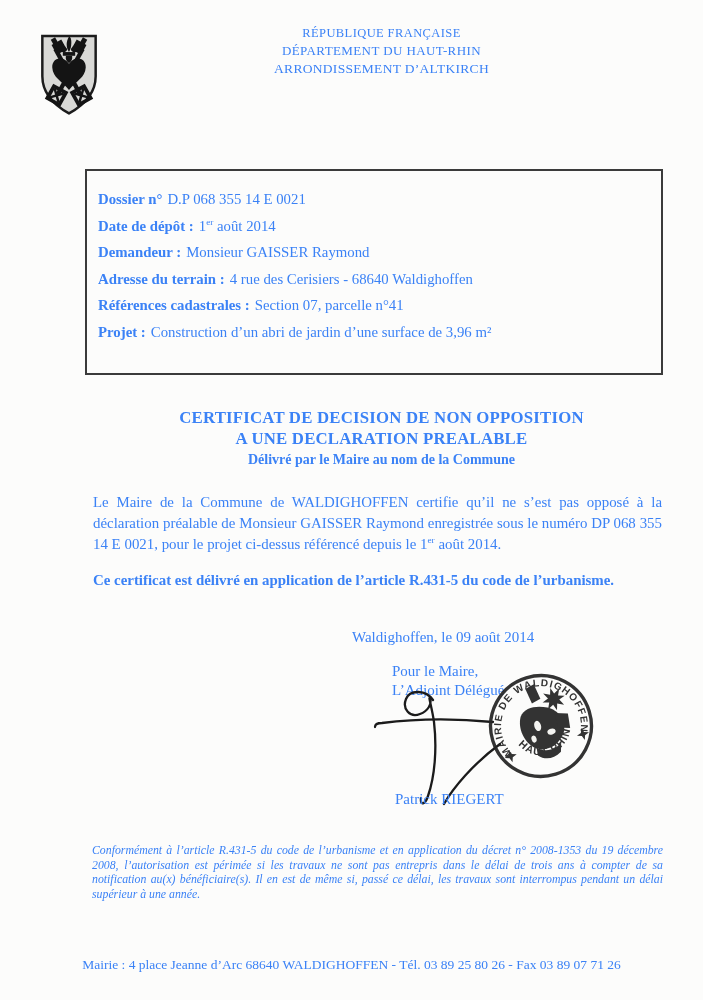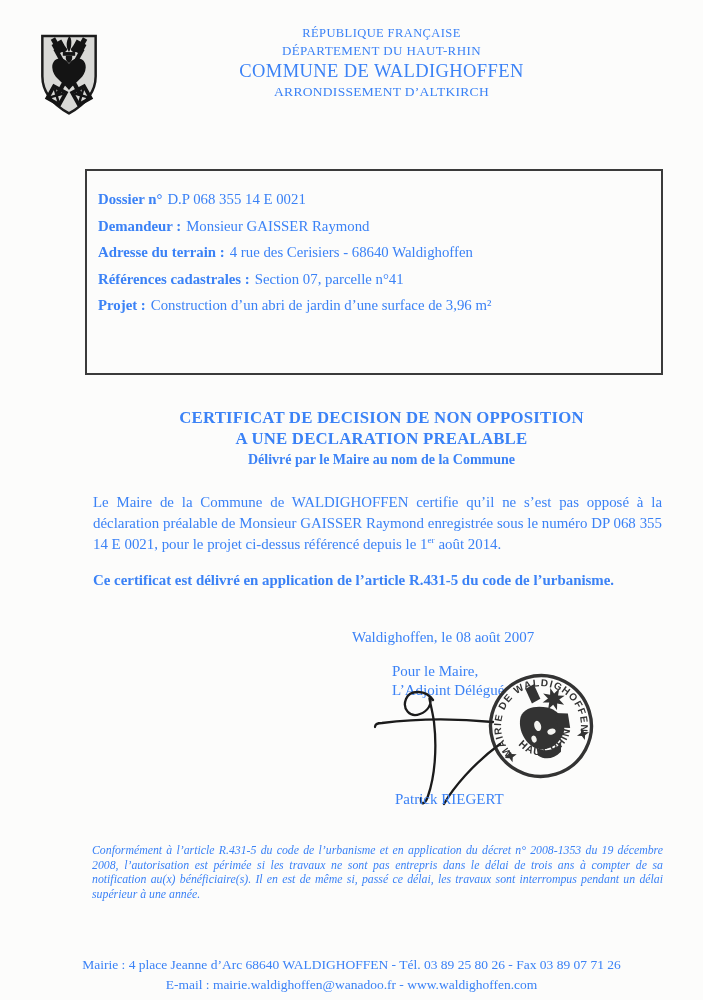--- a/index.html
+++ b/index.html
@@ -92,27 +92,29 @@
       <path d="M39,18 C31,20 30,30 39,33 C44,34 47,31 47,28 C44,24 42,21 39,18 Z"></path>
       <path d="M61,18 C69,20 70,30 61,33 C56,34 53,31 53,28 C56,24 58,21 61,18 Z"></path>
       <rect x="40" y="33" width="20" height="6"></rect>
       <path d="M45,39 C44,45 46,48 50,51 C54,48 56,45 55,39 Z"></path>
     </g>
   </svg>
 
   <div class="letterhead">
     <div class="lh1">RÉPUBLIQUE FRANÇAISE</div>
     <div class="lh2">DÉPARTEMENT DU HAUT-RHIN</div>
-    <div class="lh3">COMMUNE DE WALDIGHOFFEN</div>
     <div class="lh4">ARRONDISSEMENT D’ALTKIRCH</div>
   </div>
 
   <div class="dossier-box">
     <div class="box-row">
       <span class="lbl">Dossier n°</span><span>D.P 068 355 14 E 0021</span>
+    </div>
+    <div class="box-row">
+      <span class="lbl">Date de dépôt :</span><span>1</span><sup>er</sup><span> août 2014</span>
     </div>
     <div class="box-row">
       <span class="lbl">Demandeur :</span><span>Monsieur GAISSER Raymond</span>
     </div>
     <div class="box-row">
       <span class="lbl">Adresse du terrain :</span><span>4 rue des Cerisiers - 68640 Waldighoffen</span>
     </div>
     <div class="box-row">
       <span class="lbl">Références cadastrales :</span><span>Section 07, parcelle n°41</span>
     </div>
@@ -125,21 +127,21 @@
     <div class="title-line">CERTIFICAT DE DECISION DE NON OPPOSITION</div>
     <div class="title-line">A UNE DECLARATION PREALABLE</div>
     <div class="subtitle">Délivré par le Maire au nom de la Commune</div>
   </div>
 
   <div class="body-text">
     <p class="p1"><span>Le Maire de la Commune de WALDIGHOFFEN certifie qu’il ne s’est pas opposé à la déclaration préalable de Monsieur GAISSER Raymond enregistrée sous le numéro DP 068 355 14 E 0021, pour le projet ci-dessus référencé depuis le 1</span><sup>er</sup><span> août 2014.</span></p>
     <p class="p2">Ce certificat est délivré en application de l’article R.431-5 du code de l’urbanisme.</p>
   </div>
 
-  <div class="dateline">Waldighoffen, le 08 août 2007</div>
+  <div class="dateline">Waldighoffen, le 09 août 2014</div>
 
   <div class="closing">
     <div>Pour le Maire,</div>
     <div>L’Adjoint Délégué</div>
   </div>
 
   <svg class="signature-svg" width="165" height="145" viewBox="0 0 165 145" aria-hidden="true">
     <g fill="none" stroke="#1b1b1b" stroke-width="2.3" stroke-linecap="round">
       <path d="M17,49 C17,46 20,45 24,45 C55,41 95,40 135,44"></path>
       <path d="M75,22 C68,12 52,11 48,21 C44,31 52,40 62,36 C70,33 74,26 72,21 C70,17 74,30 76,44 C79,70 77,98 70,118 C67,127 62,128 63,120"></path>
@@ -174,16 +176,15 @@
         <ellipse cx="68" cy="68" rx="4" ry="2.8" fill="#f4f4f1"></ellipse>
         <ellipse cx="50" cy="70" rx="2.4" ry="3.4" fill="#f4f4f1"></ellipse>
       </g>
     </g>
   </svg>
 
   <div class="legal">Conformément à l’article R.431-5 du code de l’urbanisme et en application du décret n° 2008-1353 du 19 décembre 2008, l’autorisation est périmée si les travaux ne sont pas entrepris dans le délai de trois ans à compter de sa notification au(x) bénéficiaire(s). Il en est de même si, passé ce délai, les travaux sont interrompus pendant un délai supérieur à une année.</div>
 
   <div class="footer">
     <div>Mairie : 4 place Jeanne d’Arc 68640 WALDIGHOFFEN - Tél. 03 89 25 80 26 - Fax 03 89 07 71 26</div>
-    <div>E-mail : mairie.waldighoffen@wanadoo.fr - www.waldighoffen.com</div>
   </div>
 
 </div>
 
 </body></html>

